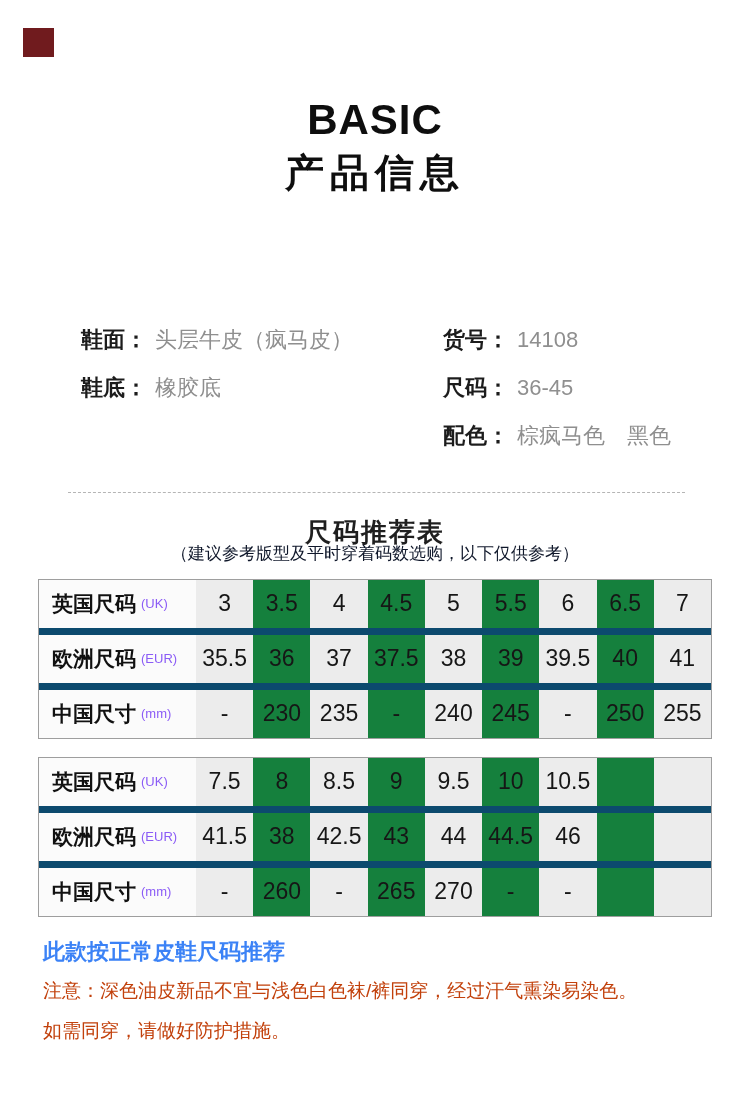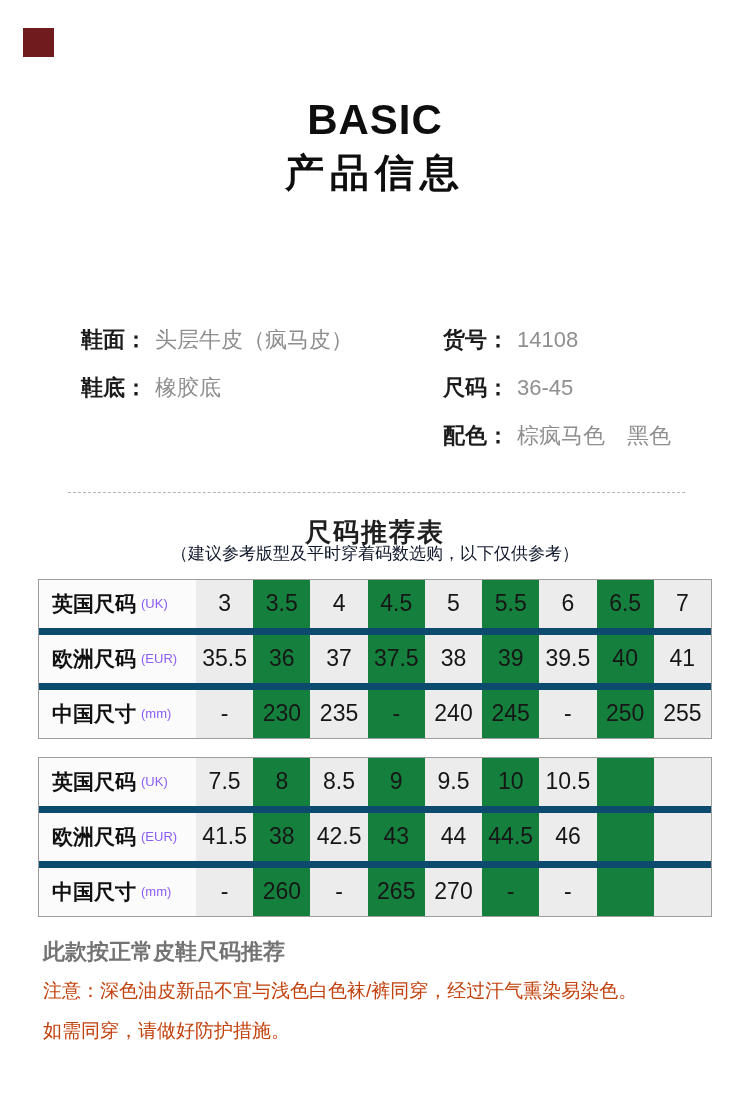--- a/index.html
+++ b/index.html
@@ -40,21 +40,21 @@
   .sizetable{border:1px solid #9e9e9e;margin-bottom:18px;background:#ffffff;}
   .srow{display:flex;}
   .srow + .srow{border-top:7px solid #0c4a6e;}
   .cell{height:48px;display:flex;align-items:center;justify-content:center;box-sizing:border-box;}
   .cell.head{width:157px;justify-content:flex-start;padding-left:13px;background:#fbfbfb;}
   .head-name{font-size:21px;font-weight:700;color:#111111;white-space:nowrap;}
   .head-unit{font-size:13px;color:#8b5cf6;margin-left:5px;white-space:nowrap;}
   .cell.data{flex:1;font-size:23px;color:#161616;}
   .cell.dk{background:#ececec;}
   .cell.lt{background:#15803d;}
-  .rec{margin:24px 12px 0 30px;font-size:22px;font-weight:700;color:#737373;line-height:1;}
+  .rec{margin:24px 12px 0 30px;font-size:22px;font-weight:700;color:#3b82f6;line-height:1;}
   .note{margin:17px 30px 0 30px;font-size:19px;color:#c2410c;line-height:1.2;}
 </style>
 </head>
 <body>
 
 <div class="page">
 
   <div class="marker" style="background: rgb(112, 27, 30);"></div>
 
   <h1 class="brand">BASIC</h1>

